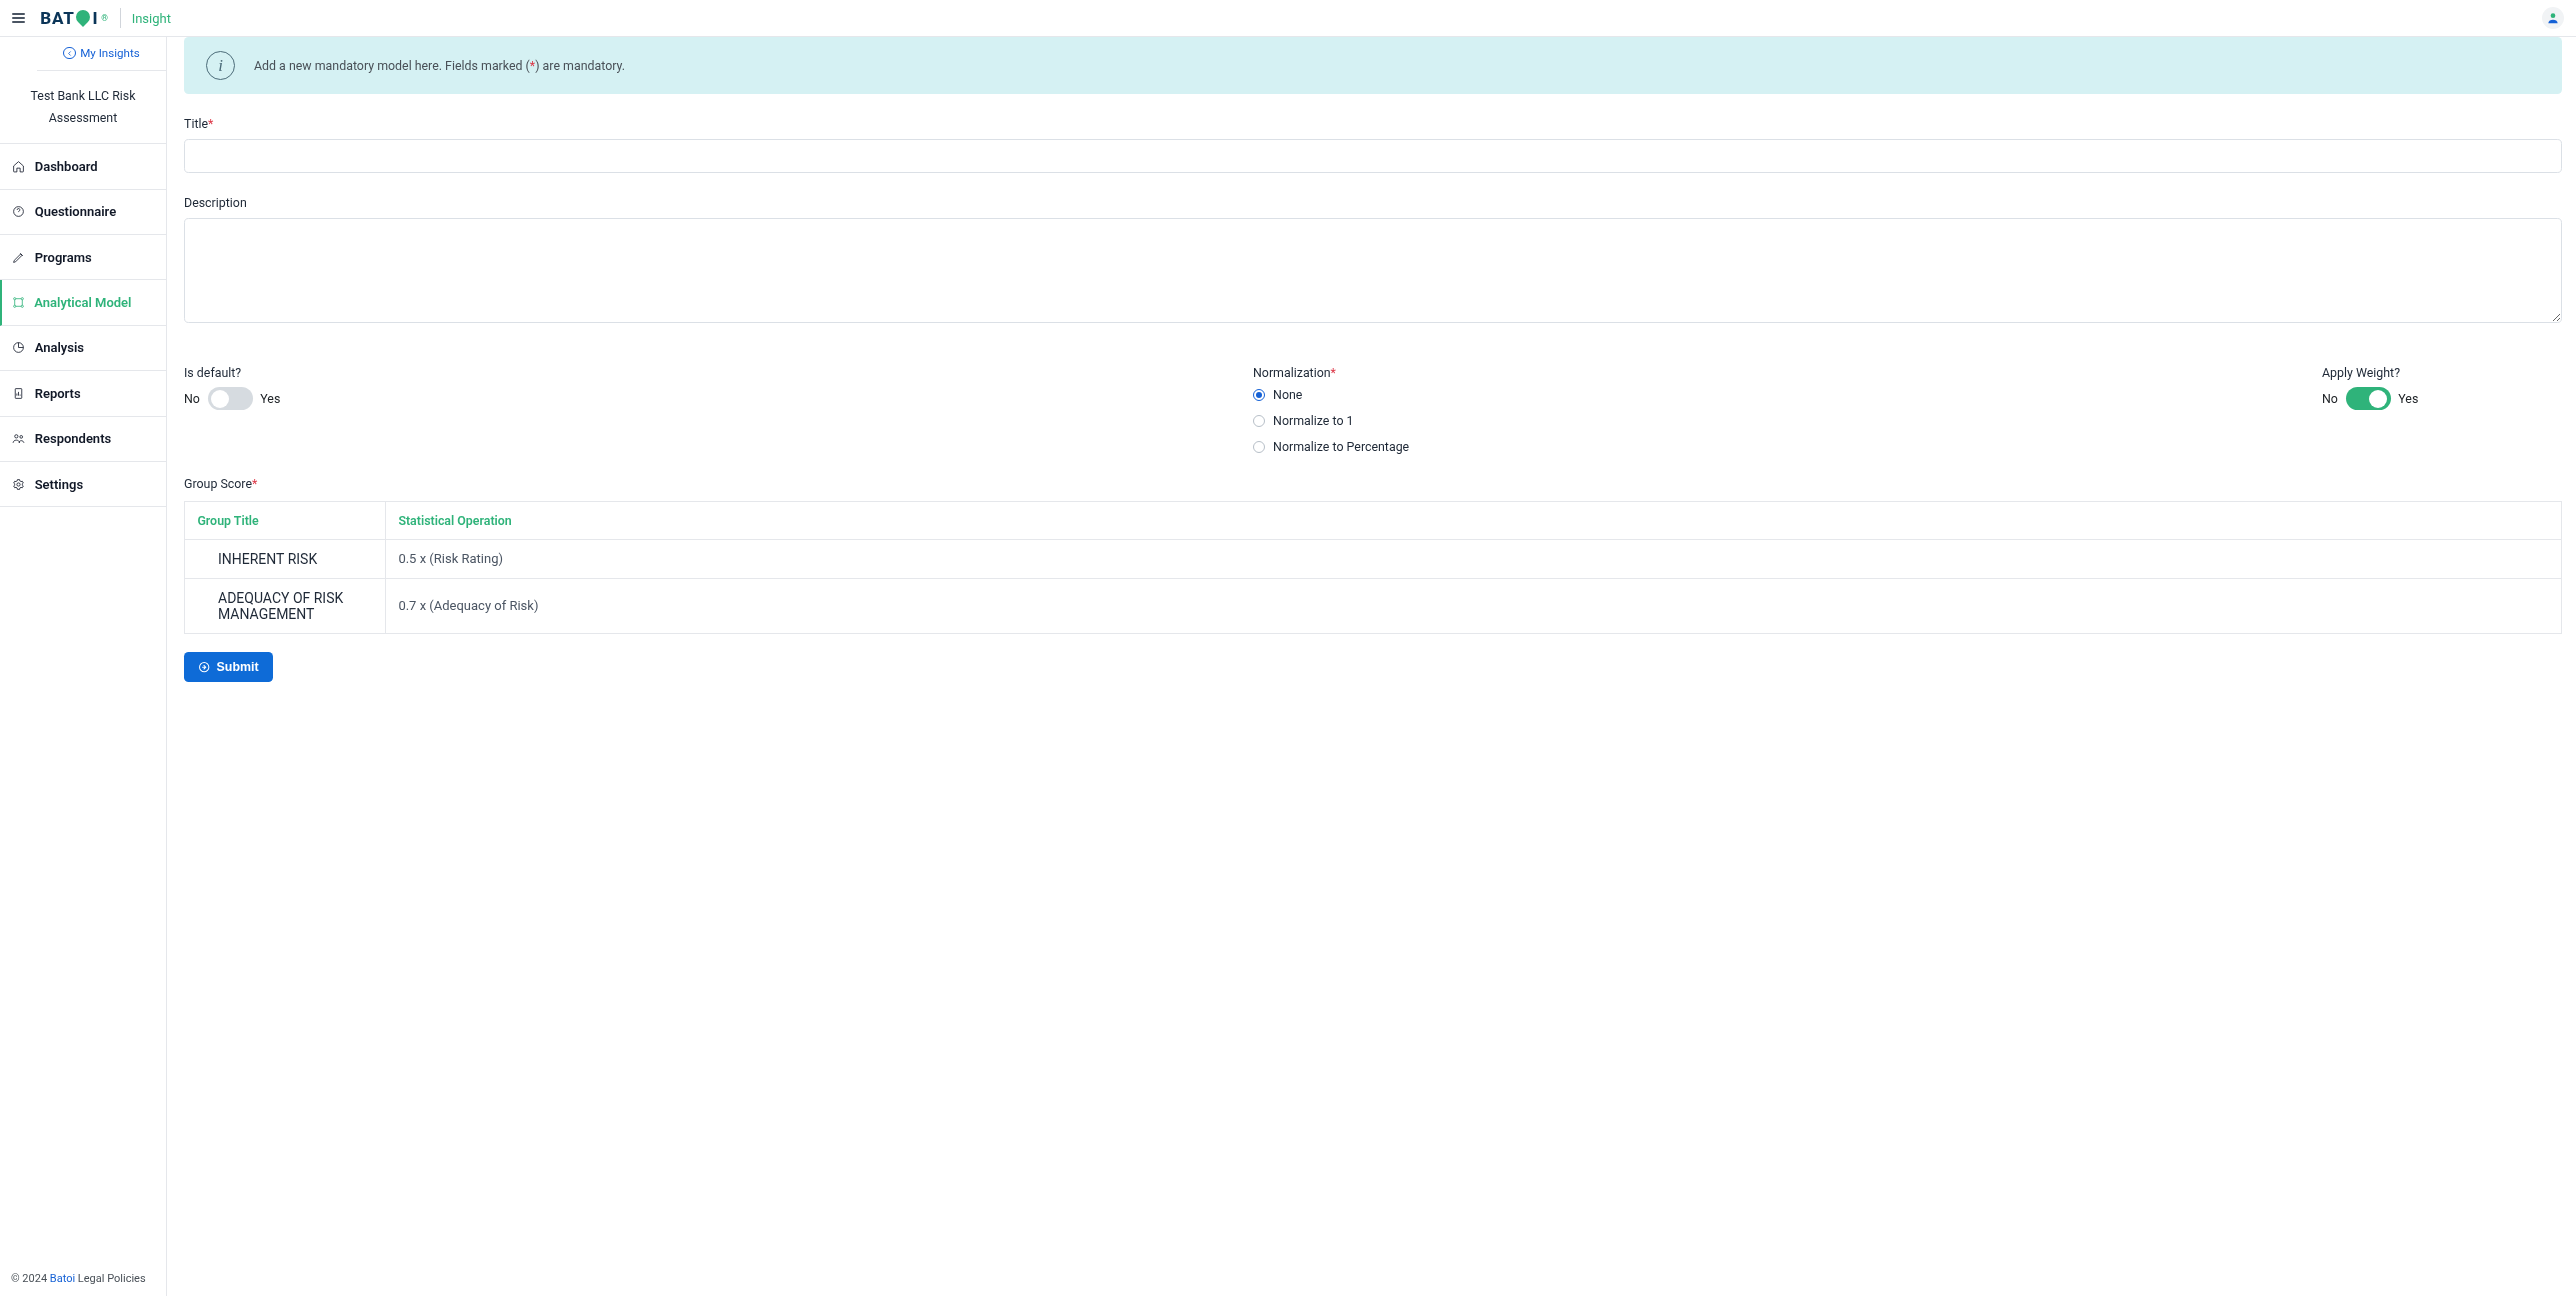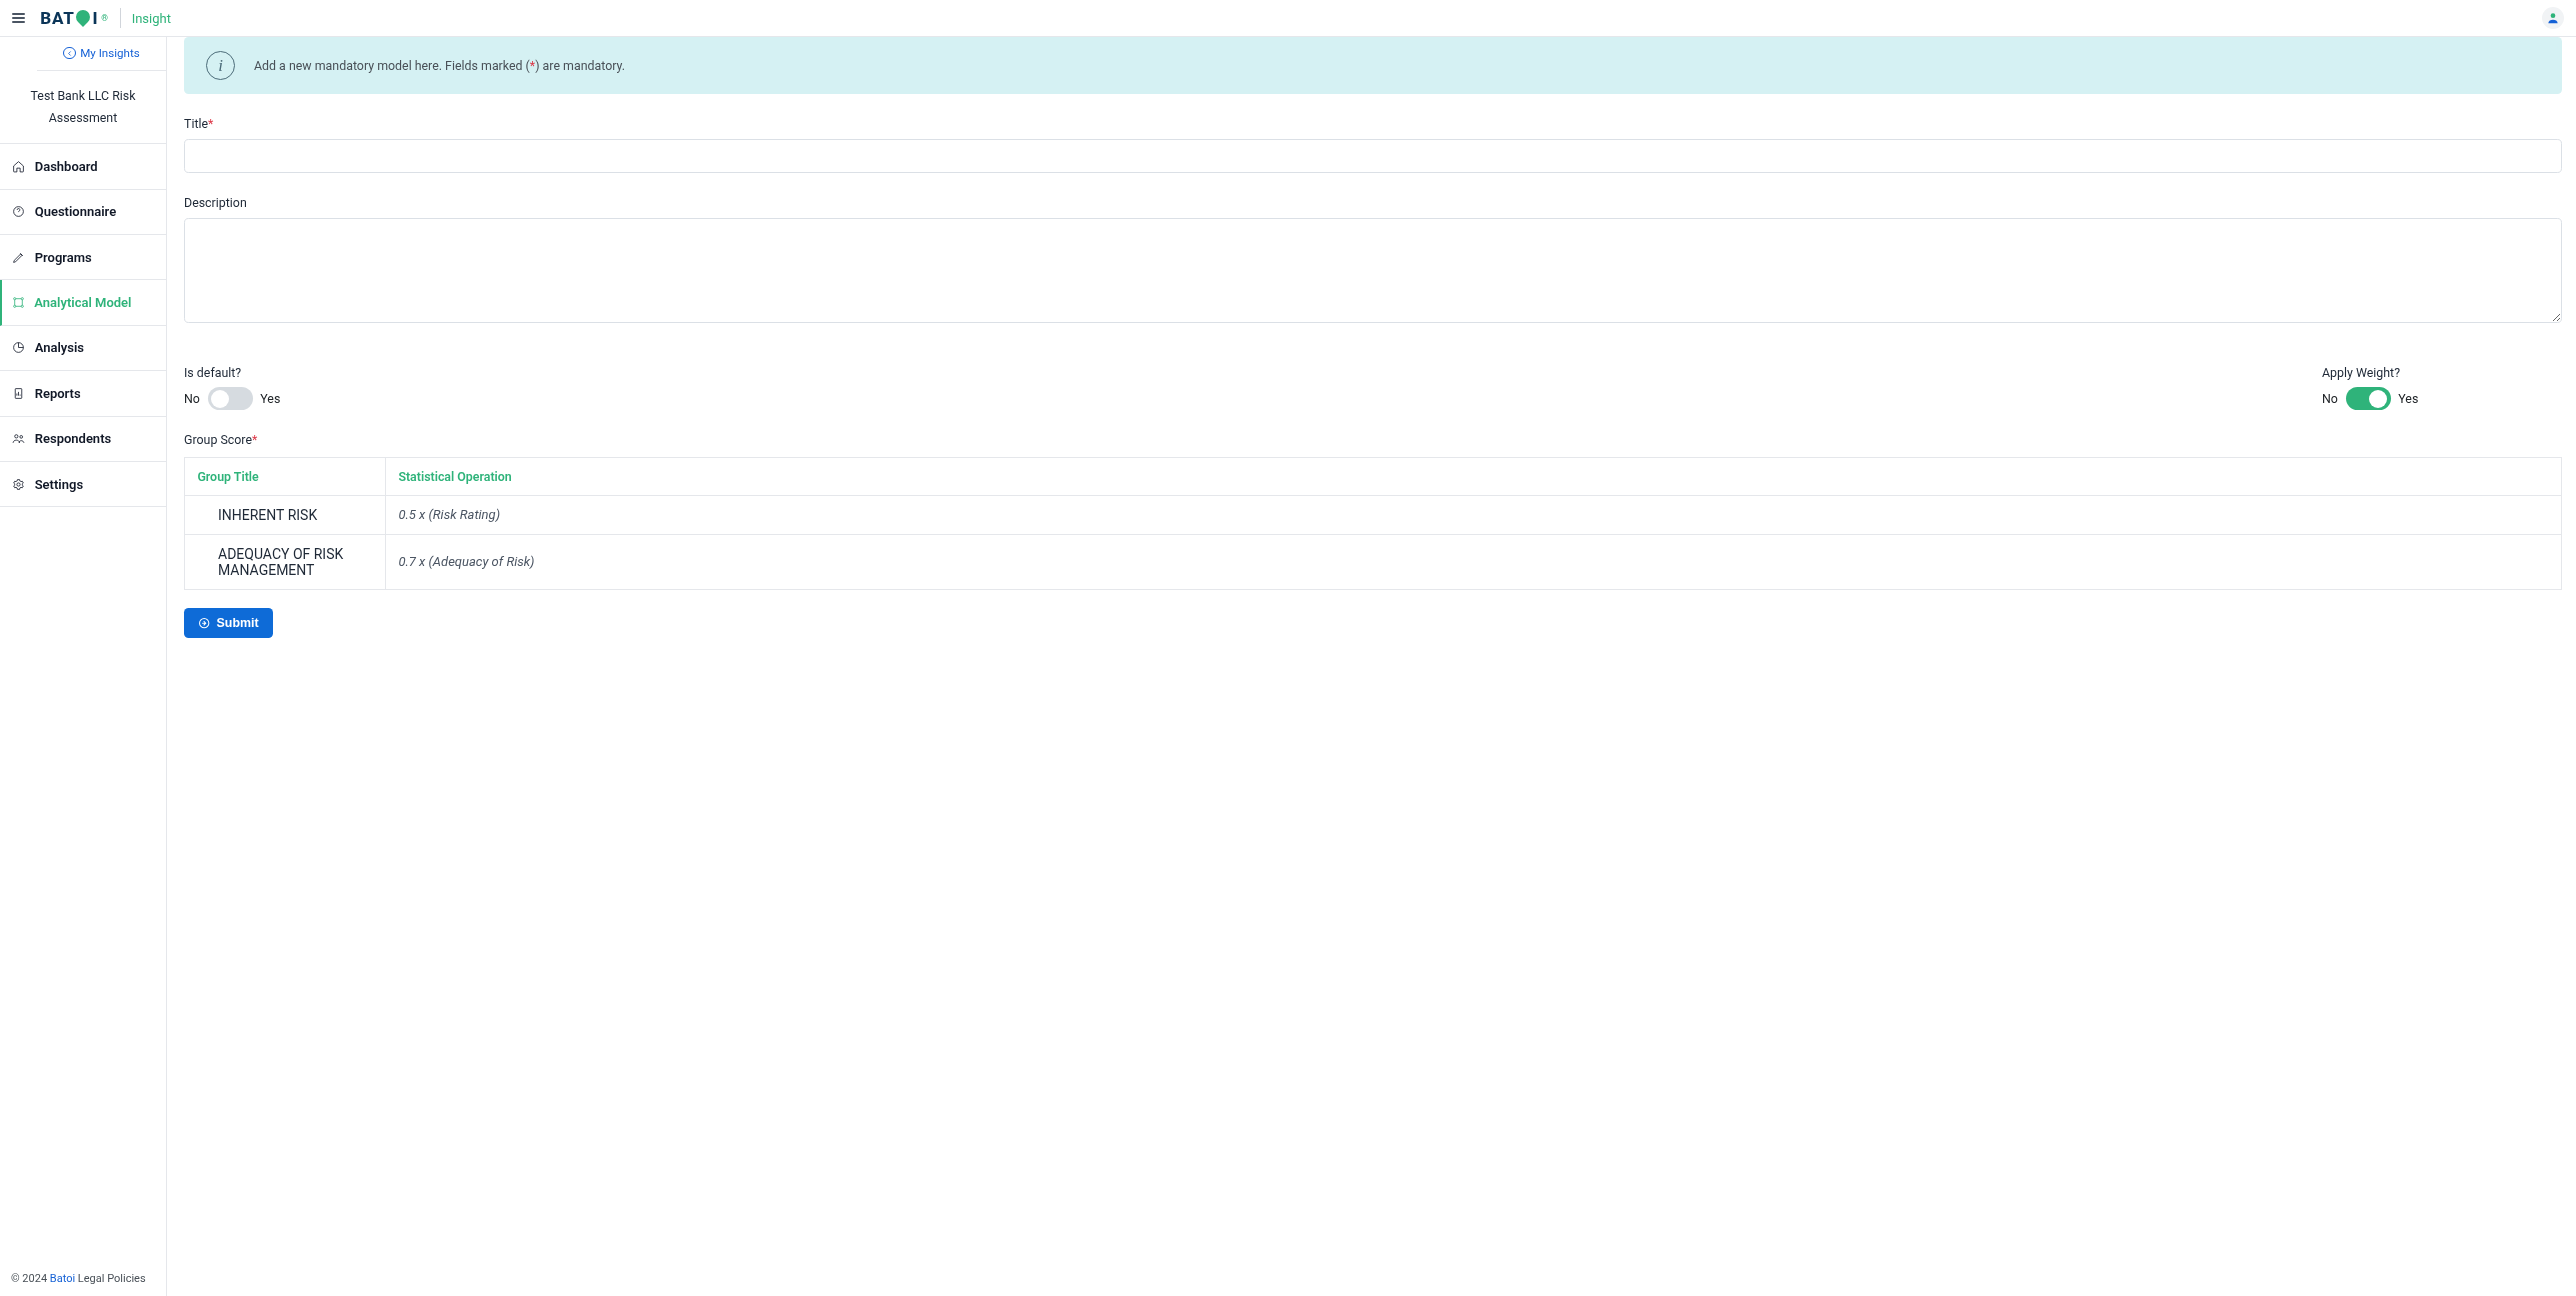--- a/index.html
+++ b/index.html
@@ -118,21 +118,21 @@
   .toggle.on .knob { left:23px; }
 
   .gs-table {
     width:100%; border-collapse:collapse; margin-top:9.3px;
     border:0.8px solid #e5e7eb; border-radius:3.1px;
   }
   .gs-table th, .gs-table td { padding:11px 12.4px; text-align:left; border-top:0.8px solid #e5e7eb;}
   .gs-table thead th { color:#2fb37a; font-weight:600; font-size:12.4px; border-top:none;}
   .gs-table th:first-child, .gs-table td:first-child { width:201px; border-right:0.8px solid #e5e7eb;}
   .gs-table tbody td:first-child { font-size:14px; color:#1f2937;padding-left:33px; }
-  .gs-table tbody td:last-child { font-style:italic; color:#4b5563;}
+  .gs-table tbody td:last-child { color:#4b5563;}
 
   .submit-btn {
     margin-top:18.6px; display:inline-flex; align-items:center; gap:6.2px;
     background:#0e6bd7; color:#fff; border:none; border-radius:4.6px;
     padding:7.7px 14px; font-size:12.4px; font-weight:600; cursor:pointer;
   }
   .submit-btn svg { width:12.4px; height:12.4px; }
 
   @media (min-width:1395px){
     body { font-size:13px; }
@@ -274,20 +274,39 @@
         <div class="field-label">Is default?</div>
         <div class="toggle-row">
           <span>No</span>
           <div class="toggle" id="toggle-default">
               <div class="knob"></div>
             </div>
           <span>Yes</span>
         </div>
       </div>
 
+      <div class="option-col">
+        <div class="field-label">
+          <span>Normalization</span><span class="req">*</span>
+        </div>
+        <div class="radio-list">
+          <label class="radio-opt selected">
+              <span class="radio-circle"></span>
+              <span>None</span>
+            </label>
+          <label class="radio-opt">
+              <span class="radio-circle"></span>
+              <span>Normalize to 1</span>
+            </label>
+          <label class="radio-opt">
+              <span class="radio-circle"></span>
+              <span>Normalize to Percentage</span>
+            </label>
+        </div>
+      </div>
 
 
       <div class="option-col">
         <div class="field-label">Apply Weight?</div>
         <div class="toggle-row">
           <span>No</span>
           <div class="toggle on" id="toggle-weight">
               <div class="knob"></div>
             </div>
           <span>Yes</span>

